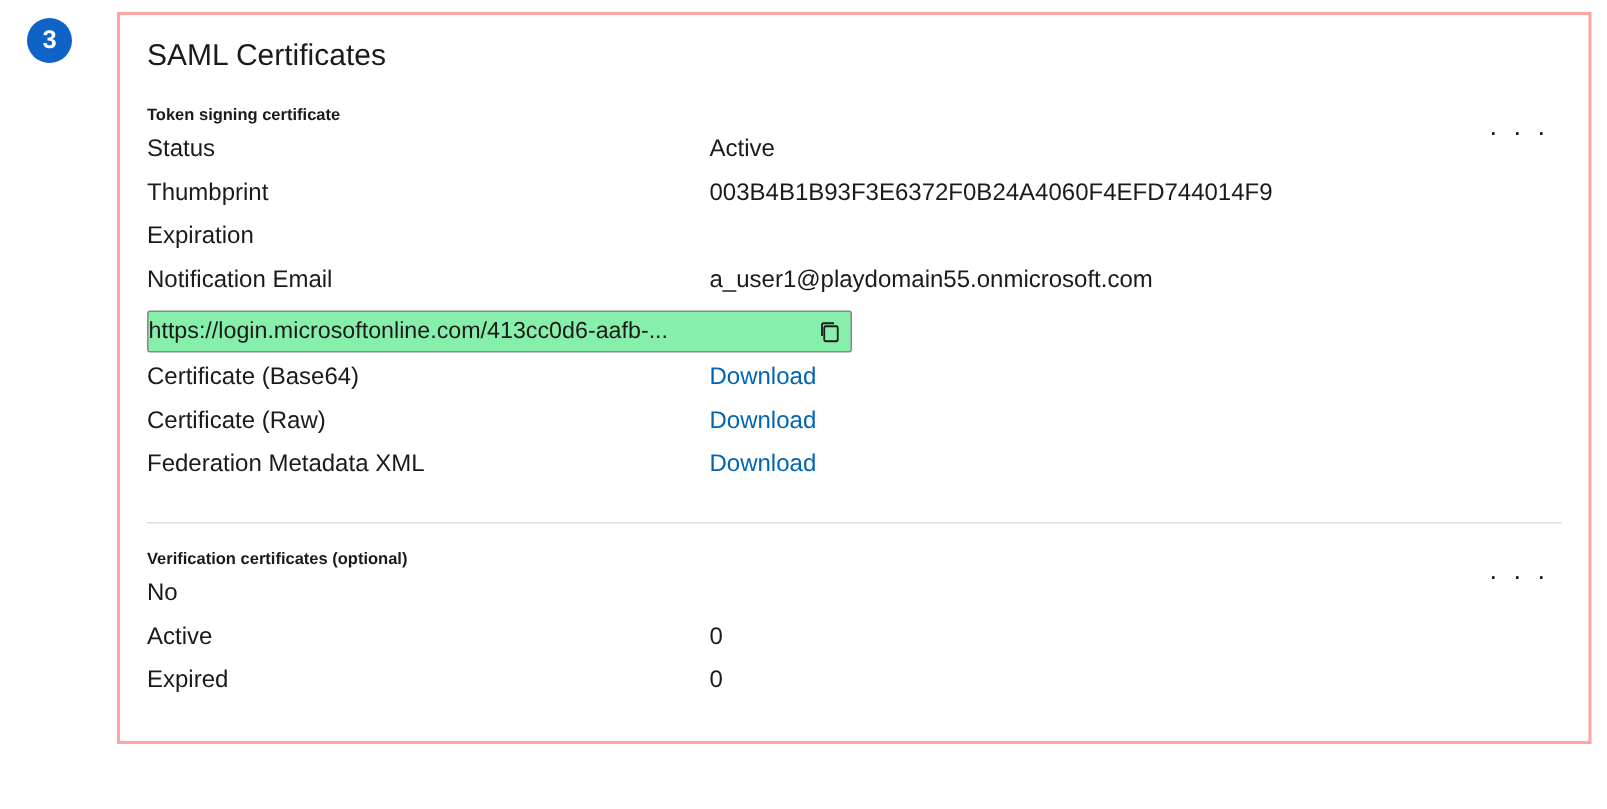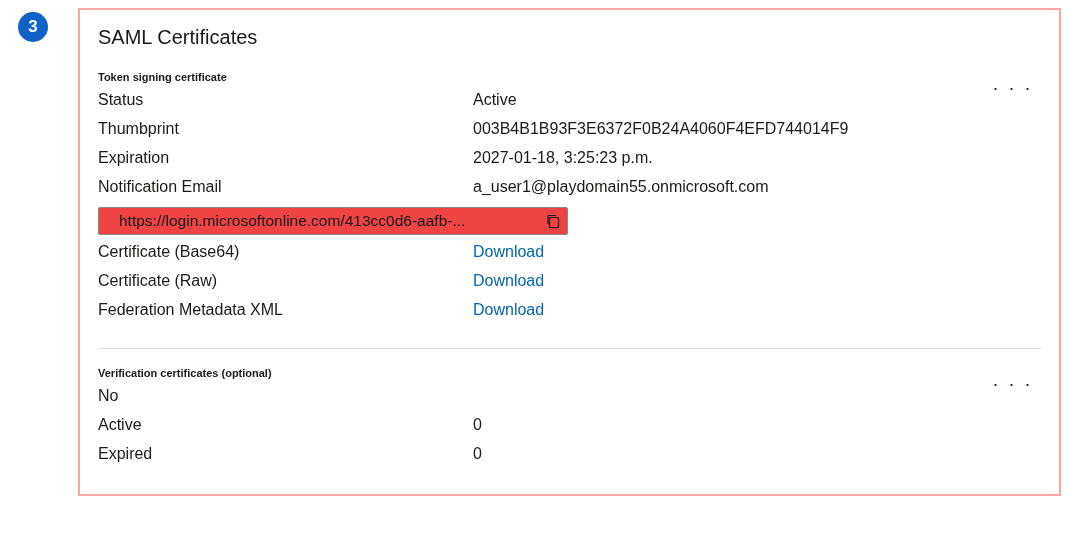--- a/index.html
+++ b/index.html
@@ -77,24 +77,24 @@
     flex: 1 1 auto;
     font-size: 16px;
   }
   .link {
     color: #0065b3;
     cursor: pointer;
   }
   .url-box {
     display: flex;
     align-items: center;
-    background: #ef4444;
+    background: #86efac;
     border: 1px solid #8a8886;
     border-radius: 2px;
-    padding: 4px 6px 4px 20px;
+    padding: 4px 6px 4px 0;
     width: 470px;
     max-width: 100%;
   }
   .url-text {
     flex: 1 1 auto;
     font-size: 15.5px;
     color: #1b1a19;
     white-space: nowrap;
     overflow: hidden;
     text-overflow: ellipsis;
@@ -134,21 +134,20 @@
       <div class="row">
         <div class="row-label">Status</div>
         <div class="row-value">Active</div>
       </div>
       <div class="row">
         <div class="row-label">Thumbprint</div>
         <div class="row-value">003B4B1B93F3E6372F0B24A4060F4EFD744014F9</div>
       </div>
       <div class="row">
         <div class="row-label">Expiration</div>
-        <div class="row-value">2027-01-18, 3:25:23 p.m.</div>
       </div>
       <div class="row">
         <div class="row-label">Notification Email</div>
         <div class="row-value">a_user1@playdomain55.onmicrosoft.com</div>
       </div>
       <div class="row">
         <div class="row-value">
           <div class="url-box">
             <span class="url-text">https://login.microsoftonline.com/413cc0d6-aafb-...</span>
             <span class="copy-btn">

